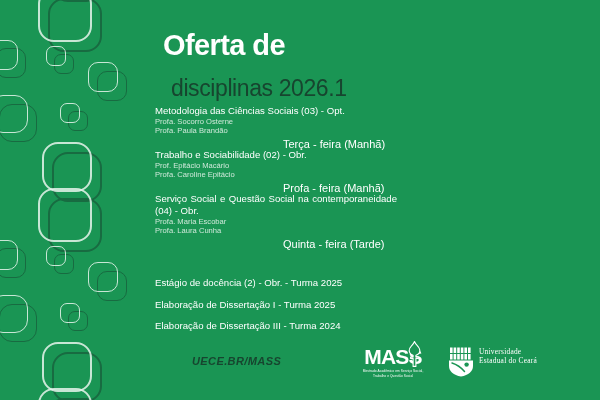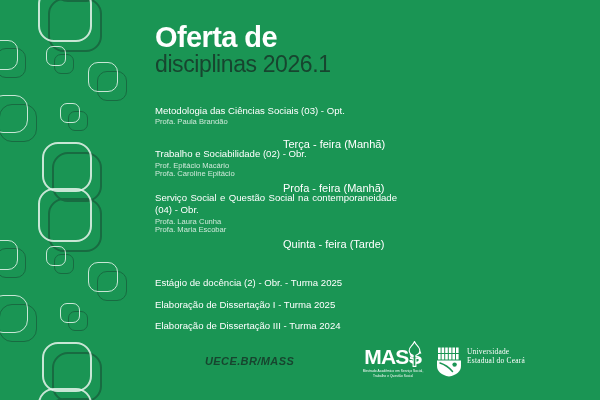--- a/index.html
+++ b/index.html
@@ -42,29 +42,29 @@
     left: 155px;
     top: 22px;
     width: 420px;
   }
   #title-line1 {
     font-size: 29px;
     font-weight: bold;
     color: #ffffff;
     letter-spacing: -0.6px;
     line-height: 1.05;
-    margin: 0;
+    margin: 8px;
   }
   #title-line2 {
     font-size: 23px;
     font-weight: normal;
     color: #17452f;
     letter-spacing: -0.4px;
     line-height: 1.12;
-    margin: 0;
+    margin: 16px;
   }
 
   
   #courses {
     position: absolute;
     left: 155px;
     top: 92px;
     width: 242px;
   }
   .course {
@@ -112,36 +112,36 @@
   .simple-item {
     font-size: 9.6px;
     color: #ffffff;
     line-height: 1.0;
     margin-bottom: 12px;
   }
 
   
   #site-url {
     position: absolute;
-    left: 205px;
+    left: 192px;
     top: 355px;
     font-size: 11px;
     font-weight: bold;
     font-style: italic;
     color: #17452f;
     letter-spacing: 0.4px;
   }
 
   #logos {
     position: absolute;
     left: 362px;
     top: 346px;
     display: flex;
     align-items: center;
-    gap: 12px;
+    gap: 24px;
   }
 
   
   #mass-logo {
     display: flex;
     flex-direction: column;
     align-items: center;
     line-height: 1;
   }
   #mass-wordmark {
@@ -229,41 +229,42 @@
   <div id="header">
     <div id="title-line1">Oferta de</div>
     <div id="title-line2">disciplinas 2026.1</div>
   </div>
 
   <div id="courses">
       <div class="course">
         <div class="course-name">Metodologia das Ciências Sociais (03) - Opt.</div>
         <div class="course-meta">
           <div class="profs">
+            <div>Profa. Socorro Osterne</div>
             <div>Profa. Paula Brandão</div>
           </div>
           <div class="schedule">Terça - feira (Manhã)</div>
         </div>
       </div>
       <div class="course">
         <div class="course-name">Trabalho e Sociabilidade (02) - Obr.</div>
         <div class="course-meta">
           <div class="profs">
             <div>Prof. Epitácio Macário</div>
             <div>Profa. Caroline Epitácio</div>
           </div>
           <div class="schedule">Profa - feira (Manhã)</div>
         </div>
       </div>
       <div class="course">
         <div class="course-name justify-all">Serviço Social e Questão Social na contemporaneidade (04) - Obr.</div>
         <div class="course-meta">
           <div class="profs">
+            <div>Profa. Maria Escobar</div>
             <div>Profa. Laura Cunha</div>
-            <div>Profa. Maria Escobar</div>
           </div>
           <div class="schedule">Quinta - feira (Tarde)</div>
         </div>
       </div>
     </div>
 
   <div id="simple-list">
       <div class="simple-item">Estágio de docência (2) - Obr. - Turma 2025</div>
       <div class="simple-item">Elaboração de Dissertação I - Turma 2025</div>
       <div class="simple-item">Elaboração de Dissertação III - Turma 2024</div>

